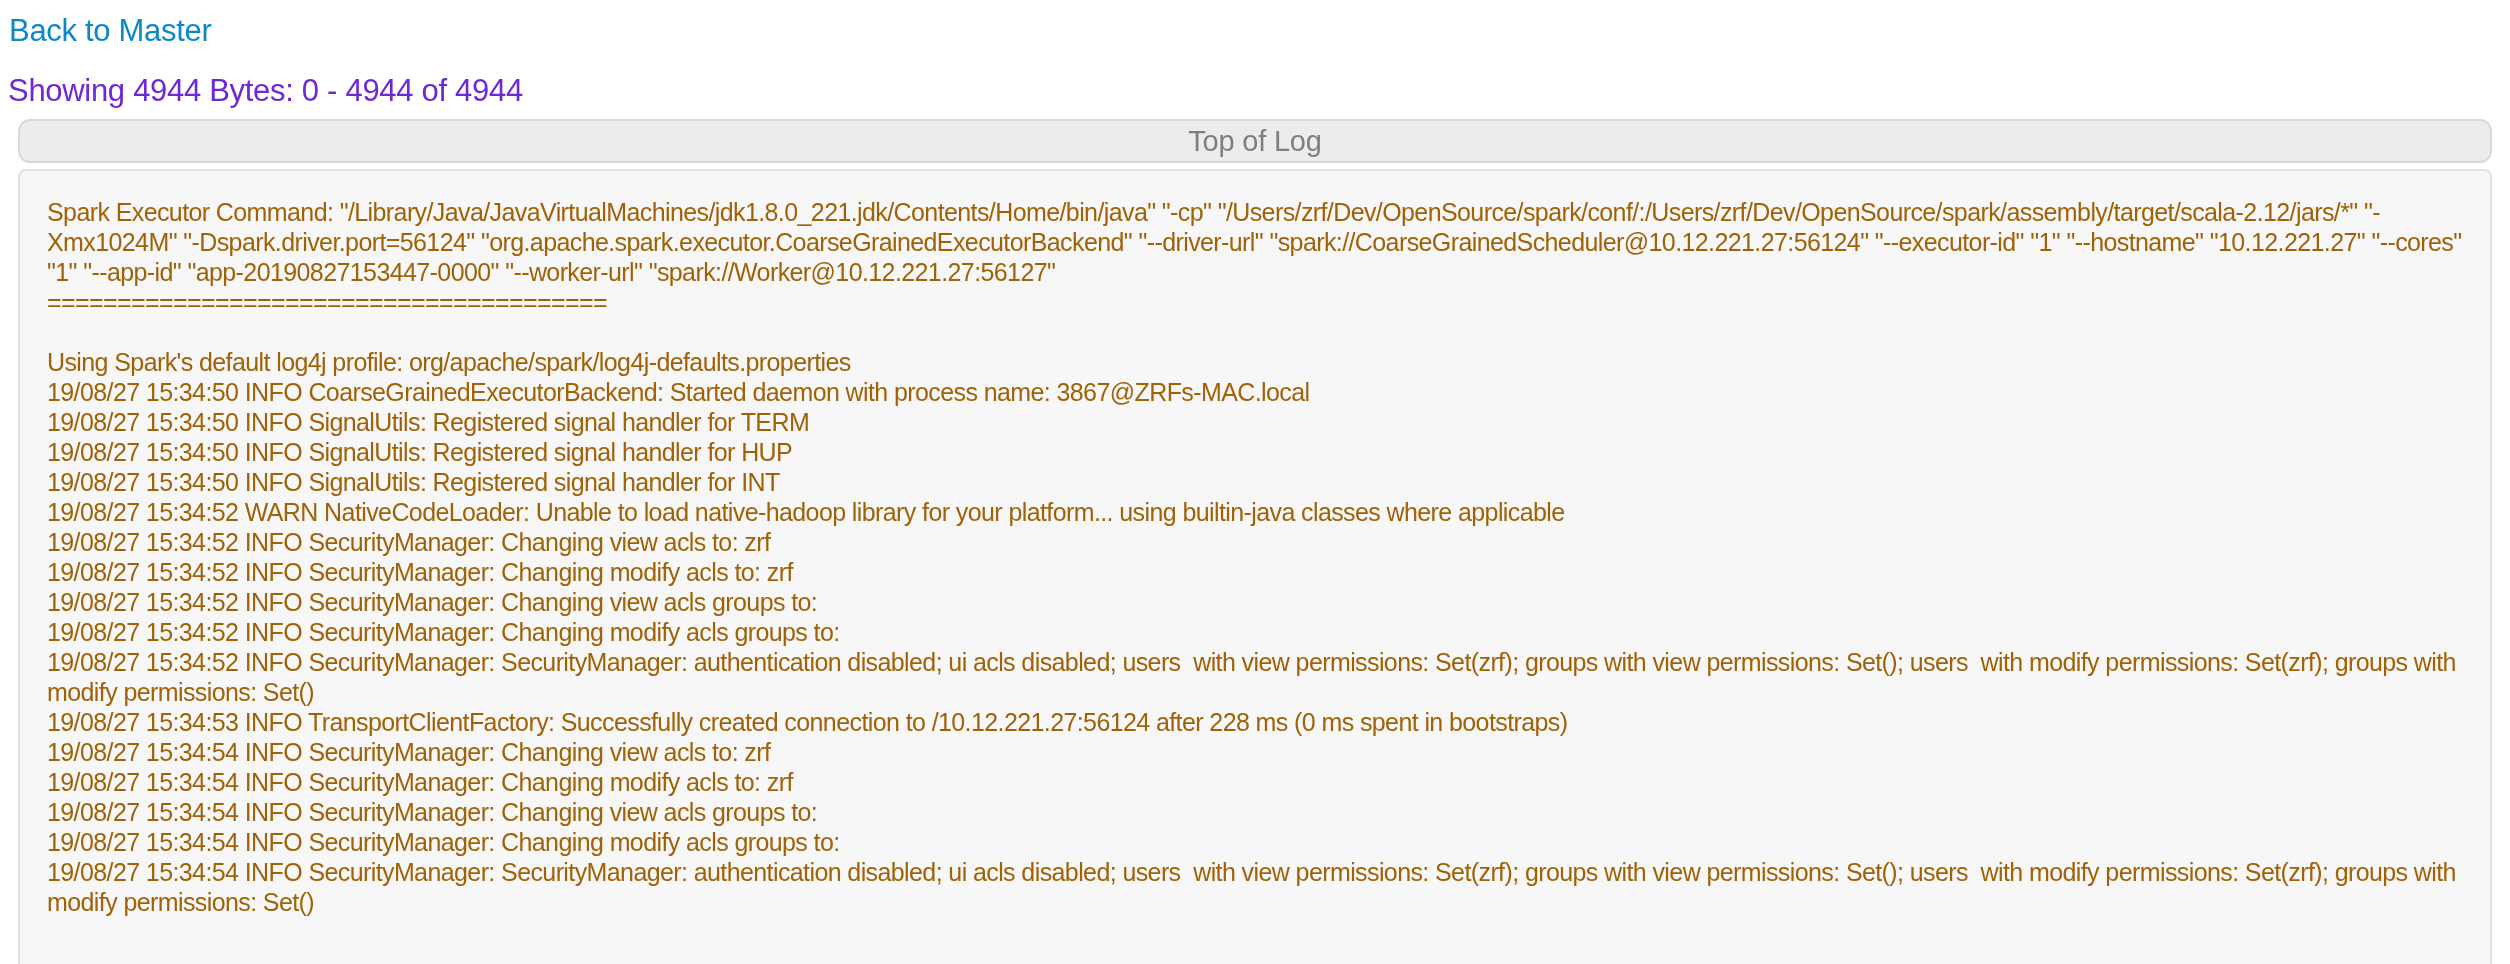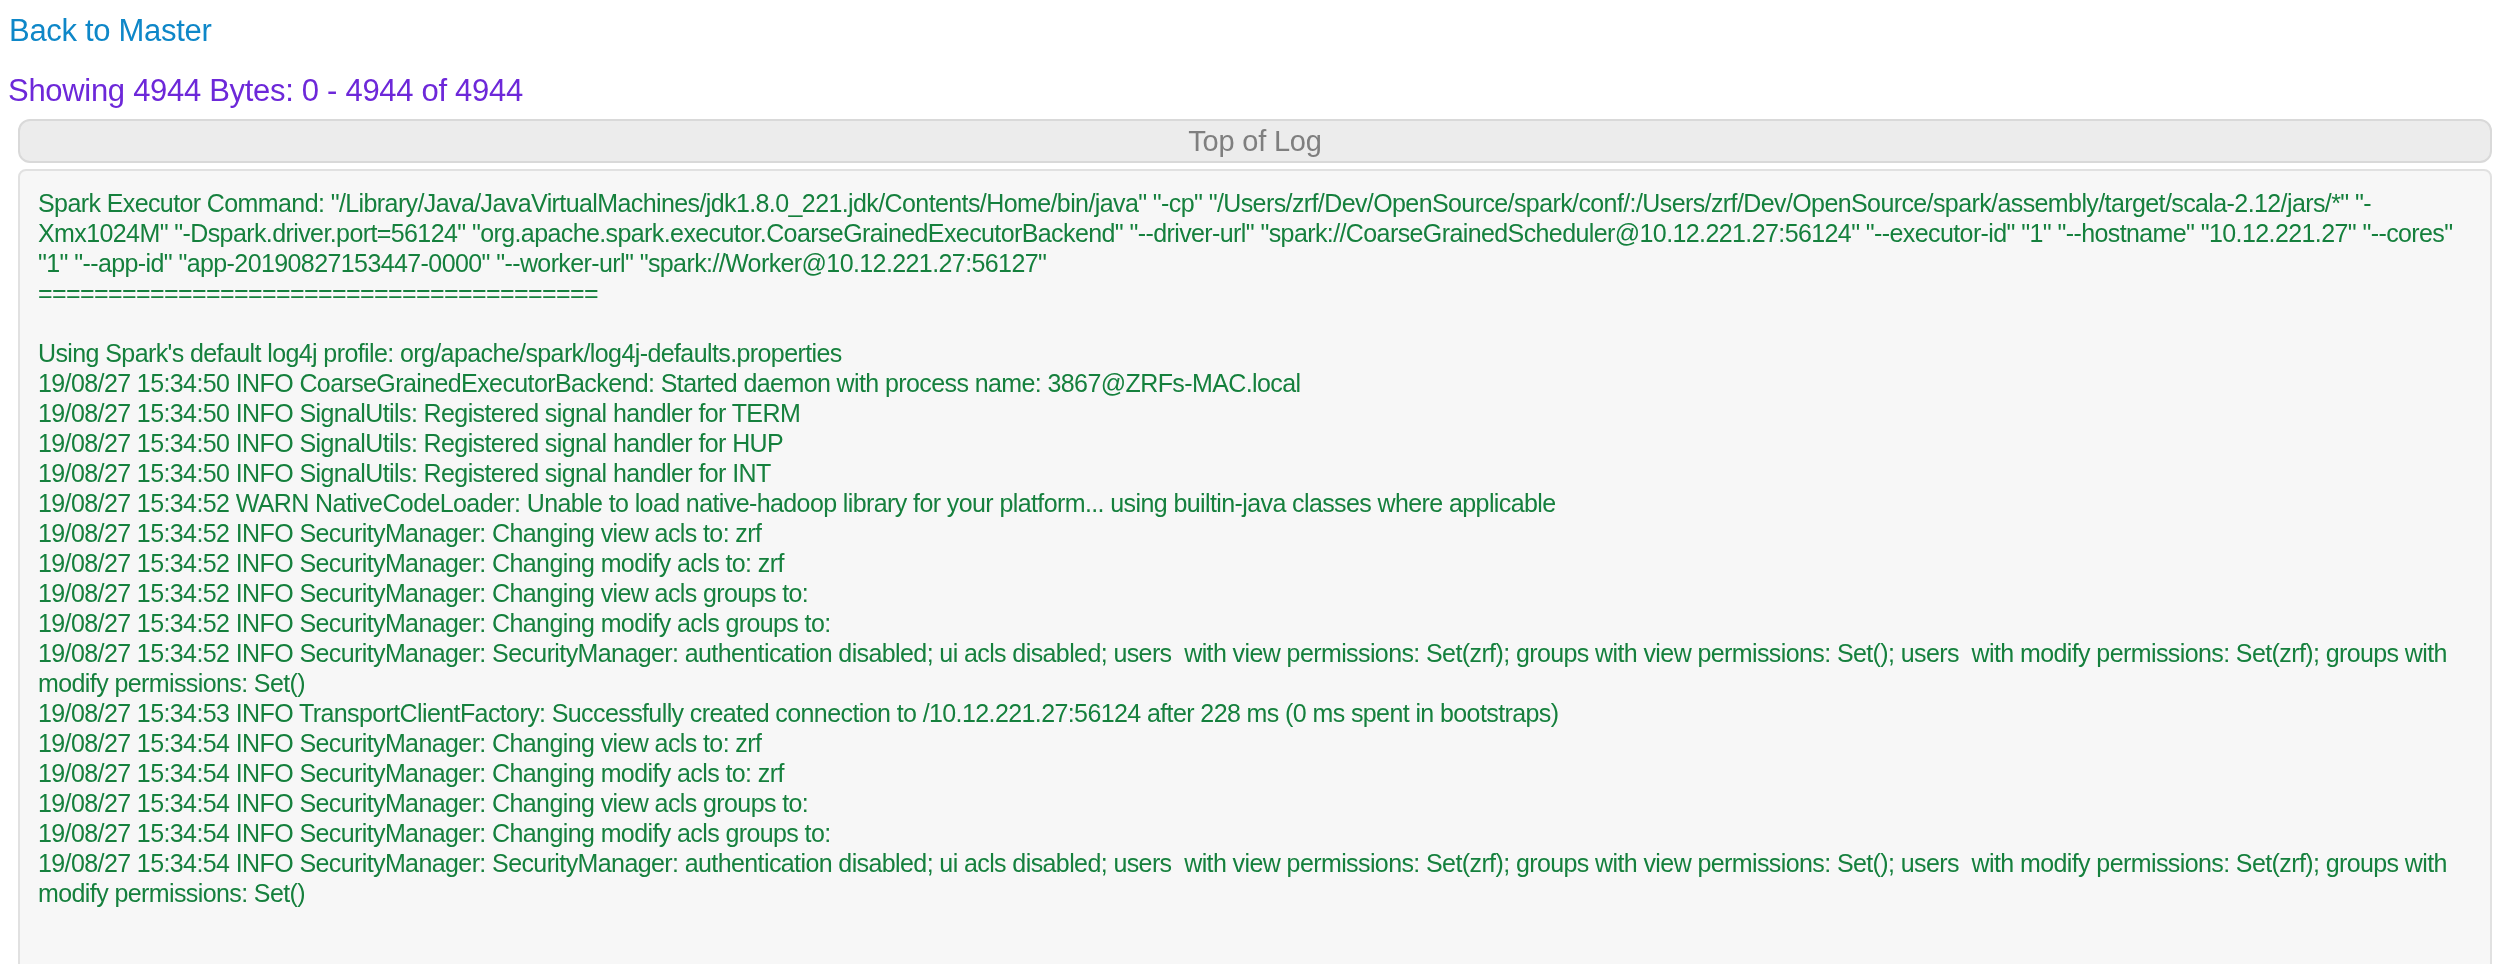--- a/index.html
+++ b/index.html
@@ -52,25 +52,25 @@
   .log-box {
     margin: 6px 18px 0 18px;
     height: 840px;
     background: #f7f7f7;
     border: 2px solid #e1e1e1;
     border-radius: 8px;
     padding: 13px 14px;
     overflow: hidden;
   }
   pre.log-pre {
-    margin: 4px;
+    margin: 13px;
     font-family: "Liberation Sans", sans-serif;
     font-size: 25px;
     line-height: 30px;
-    color: #15803d;
+    color: #a16207;
     letter-spacing: -0.6px;
     white-space: pre-wrap;
     word-break: break-word;
   }
 </style>
 </head>
 <body>
 
 <div class="page">
 

